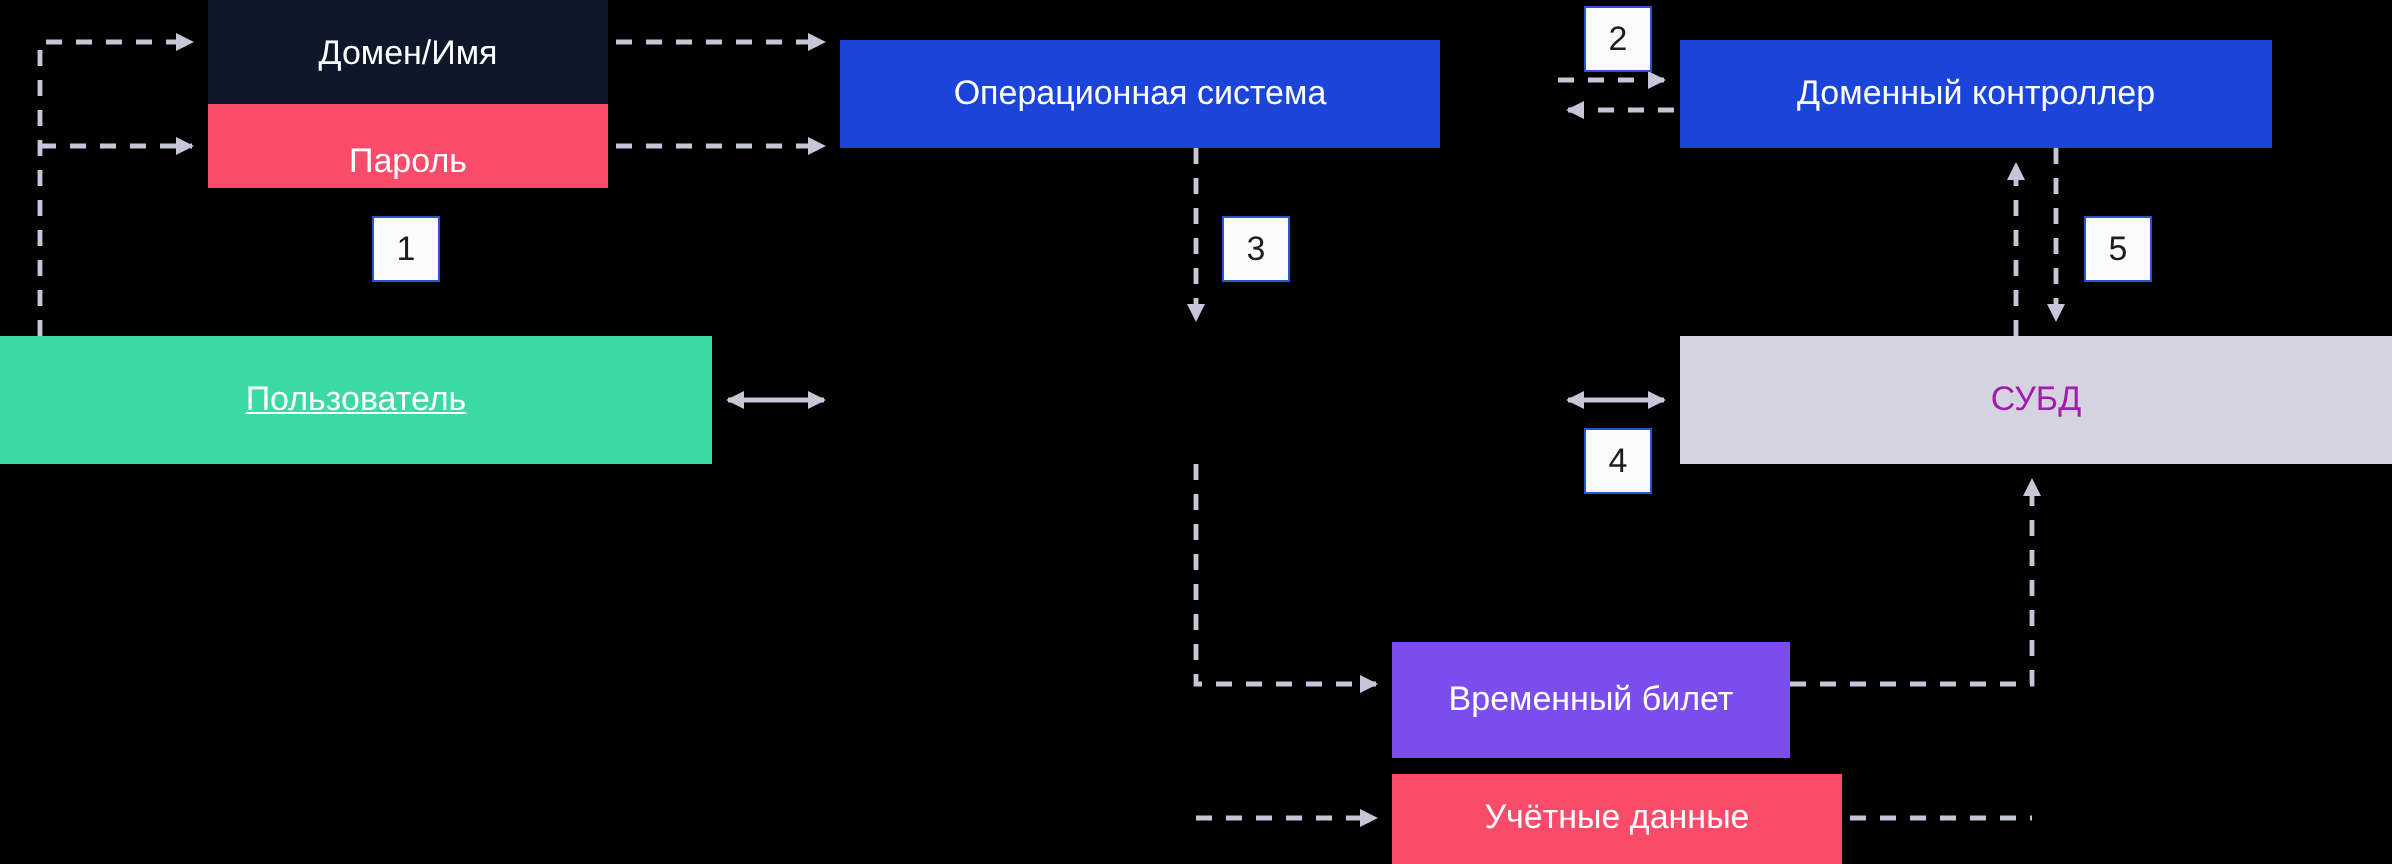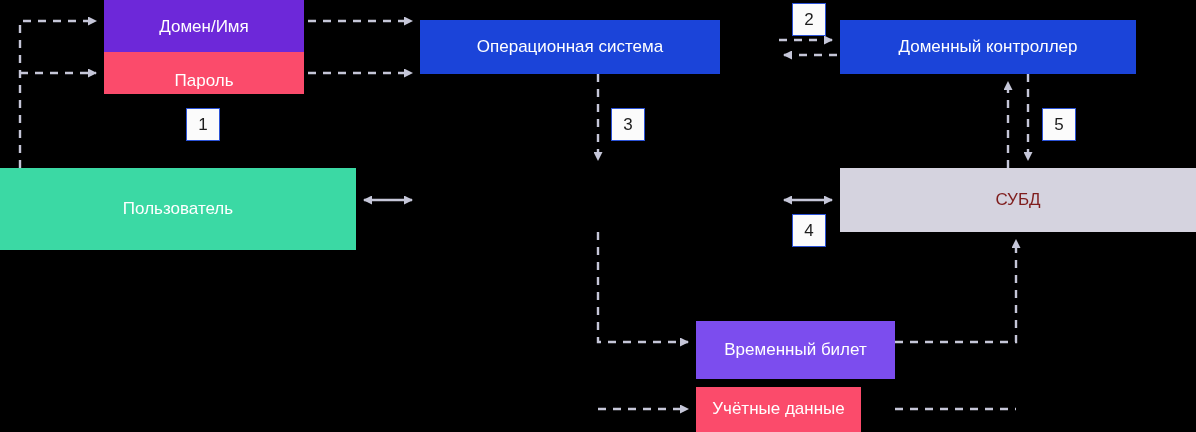--- a/index.html
+++ b/index.html
@@ -21,21 +21,21 @@
     display: flex;
     align-items: center;
     justify-content: center;
     text-align: center;
     color: #ffffff;
     font-size: 17px;
     line-height: 22px;
     box-sizing: border-box;
     padding: 2px 8px;
   }
-  .node.dark-text { color: #7f1d1d; }
+  .node.dark-text { color: #a21caf; }
 
   .numbox {
     position: absolute;
     width: 34px;
     height: 33px;
     background: #fbfbfb;
     border: 1px solid #2b52d6;
     box-sizing: border-box;
     display: flex;
     align-items: center;
@@ -97,50 +97,50 @@
       <path d="M598,232 L598,342 L688,342" stroke-dasharray="8 7" marker-end="url(#arr)"></path>
 
       <path d="M598,409 L688,409" stroke-dasharray="8 7" marker-end="url(#arr)"></path>
 
       <path d="M895,342 L1016,342 L1016,240" stroke-dasharray="8 7" marker-end="url(#arr)"></path>
 
       <path d="M895,409 L1016,409" stroke-dasharray="8 7"></path>
     </g>
   </svg>
 
-  <div class="node" style="left:104px;top:0px;width:200px;height:54px;background:#6d28d9;">
+  <div class="node" style="left:104px;top:0px;width:200px;height:54px;background:#0f172a;">
     <span>Домен/Имя</span>
   </div>
 
   <div class="node" style="left:104px;top:52px;width:200px;height:42px;background:#fb4b6b;align-items:flex-end;">
     <span>Пароль</span>
   </div>
 
   <div class="node" style="left:420px;top:20px;width:300px;height:54px;background:#1b44d9;">
     <span>Операционная система</span>
   </div>
 
   <div class="node" style="left:840px;top:20px;width:296px;height:54px;background:#1b44d9;">
     <span>Доменный контроллер</span>
   </div>
 
-  <div class="node" style="left:0px;top:168px;width:356px;height:82px;background:#3bd9a4;">
+  <div class="node" style="left:0px;top:168px;width:356px;height:64px;background:#3bd9a4;text-decoration:underline;">
     <span>Пользователь</span>
   </div>
 
 
   <div class="node dark-text" style="left:840px;top:168px;width:356px;height:64px;background:#d5d3df;">
     <span>СУБД</span>
   </div>
 
   <div class="node" style="left:696px;top:321px;width:199px;height:58px;background:#7c4dee;">
     <span>Временный билет</span>
   </div>
 
-  <div class="node" style="left:696px;top:387px;width:165px;height:45px;background:#fb4b6b;">
+  <div class="node" style="left:696px;top:387px;width:225px;height:45px;background:#fb4b6b;">
     <span style="margin-top:-2px;">Учётные данные</span>
   </div>
 
   <div class="numbox" style="left:186px;top:108px;">
     <span>1</span>
   </div>
 
   <div class="numbox" style="left:792px;top:3px;">
     <span>2</span>
   </div>

